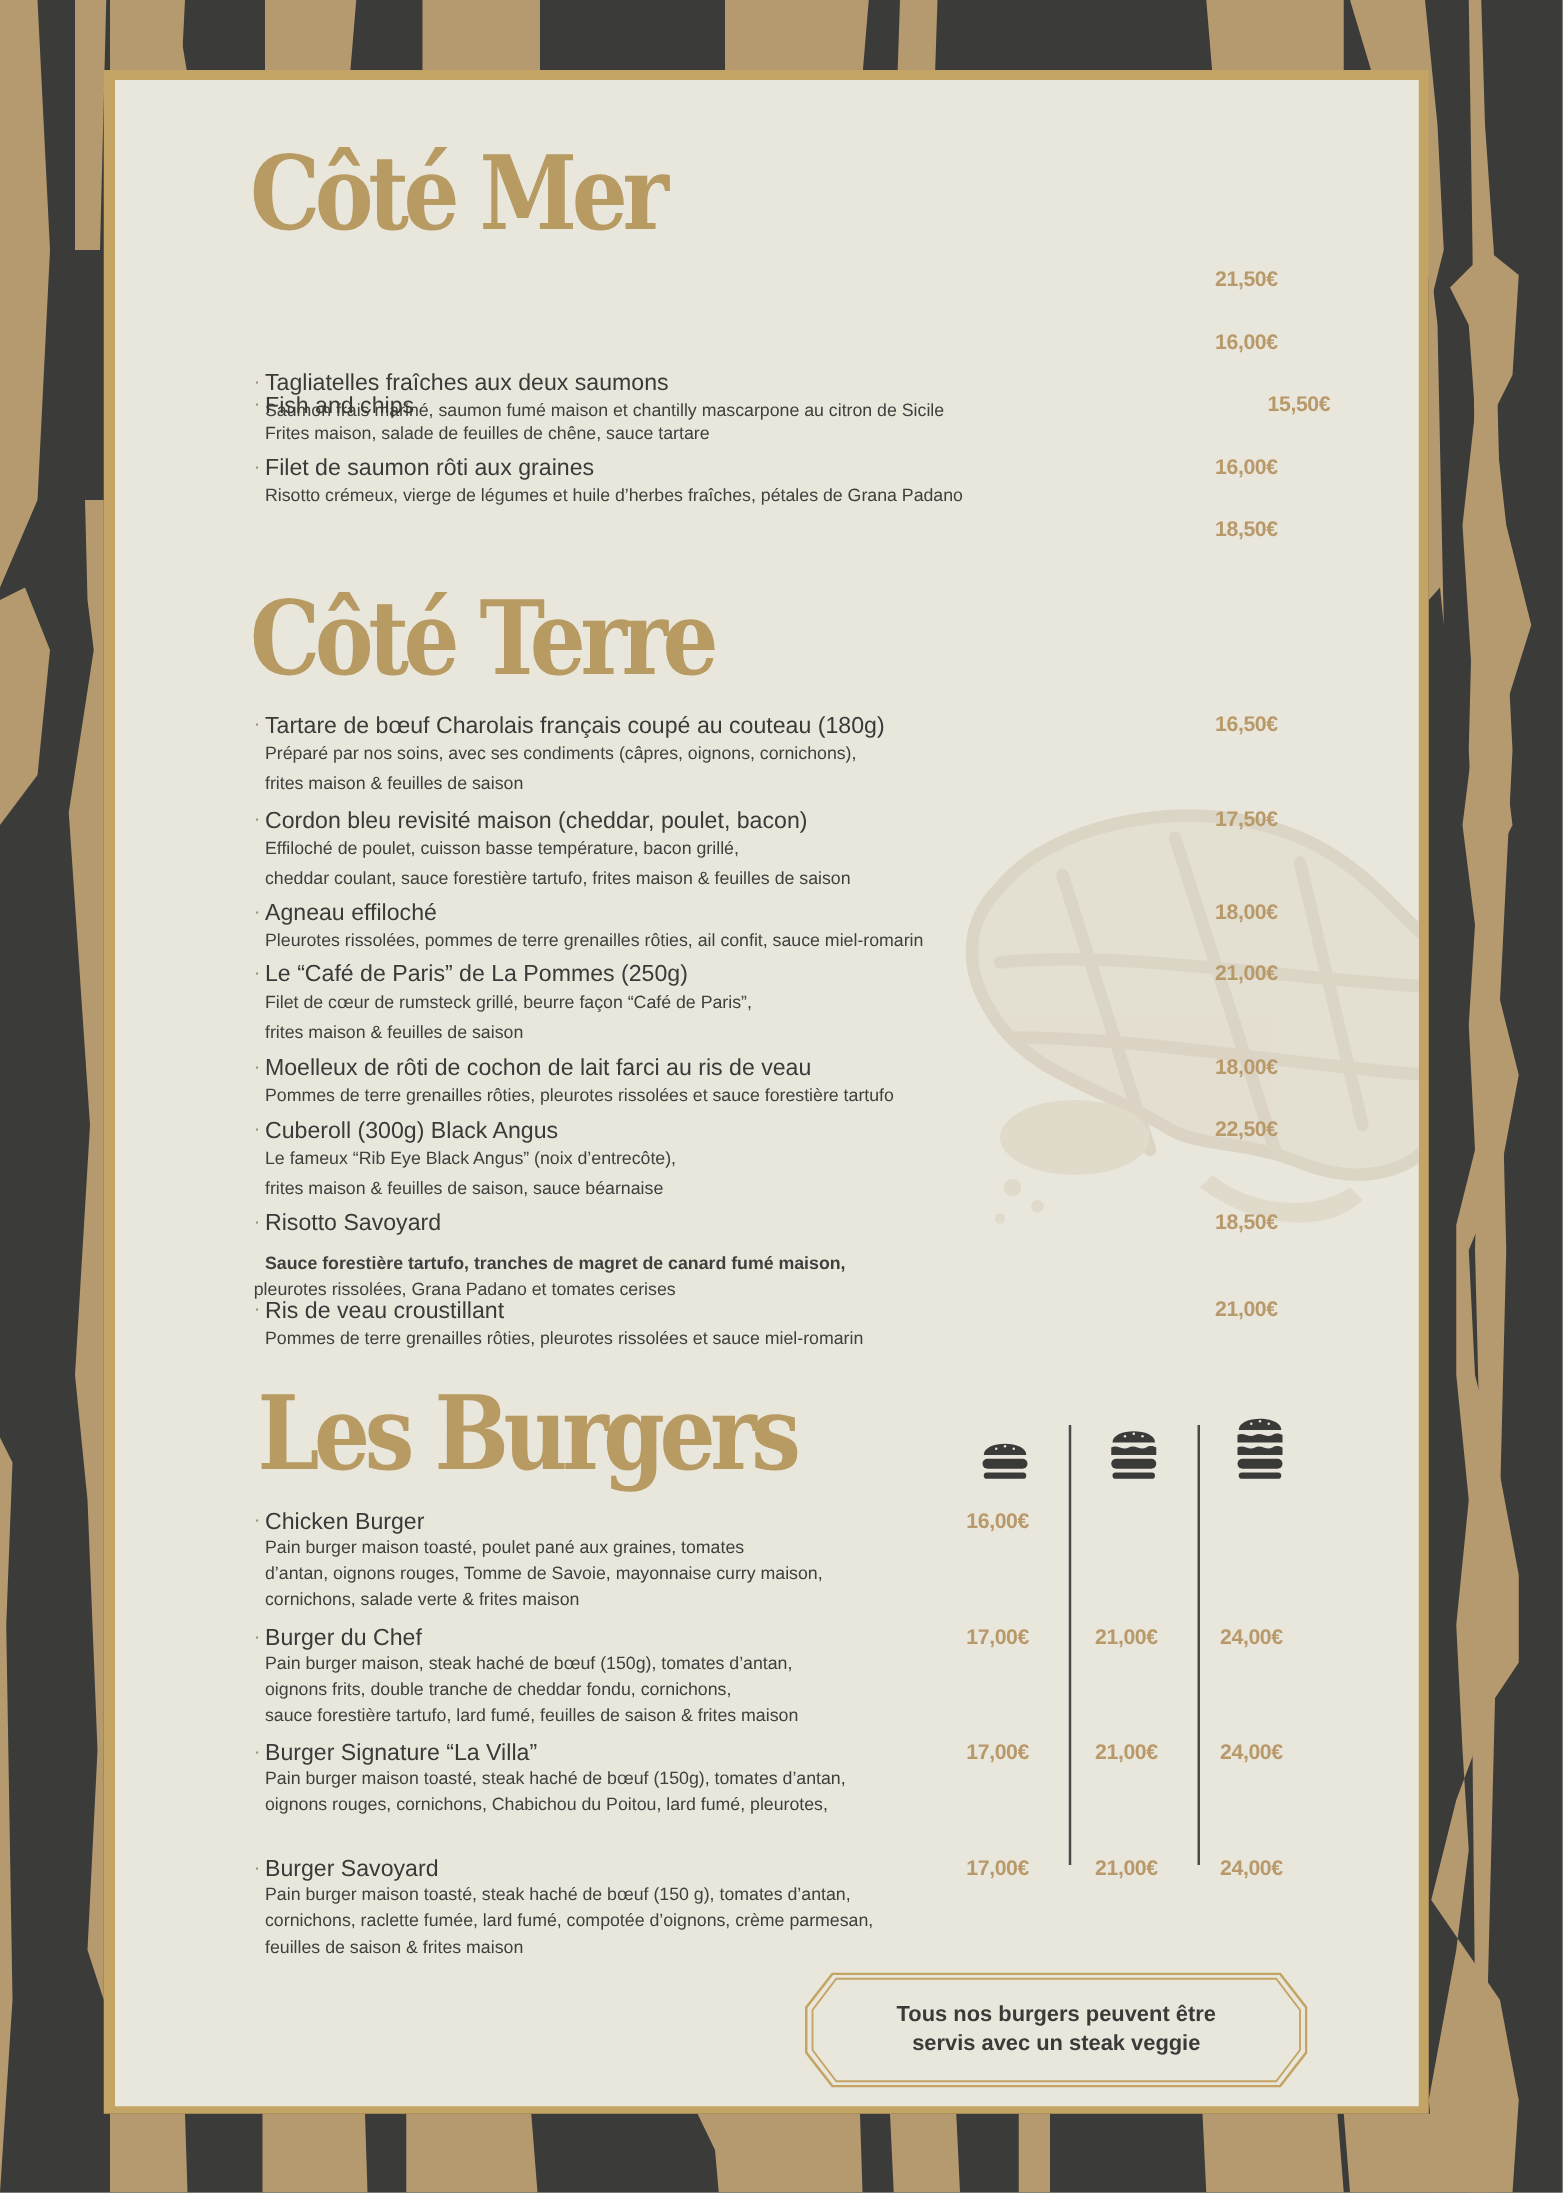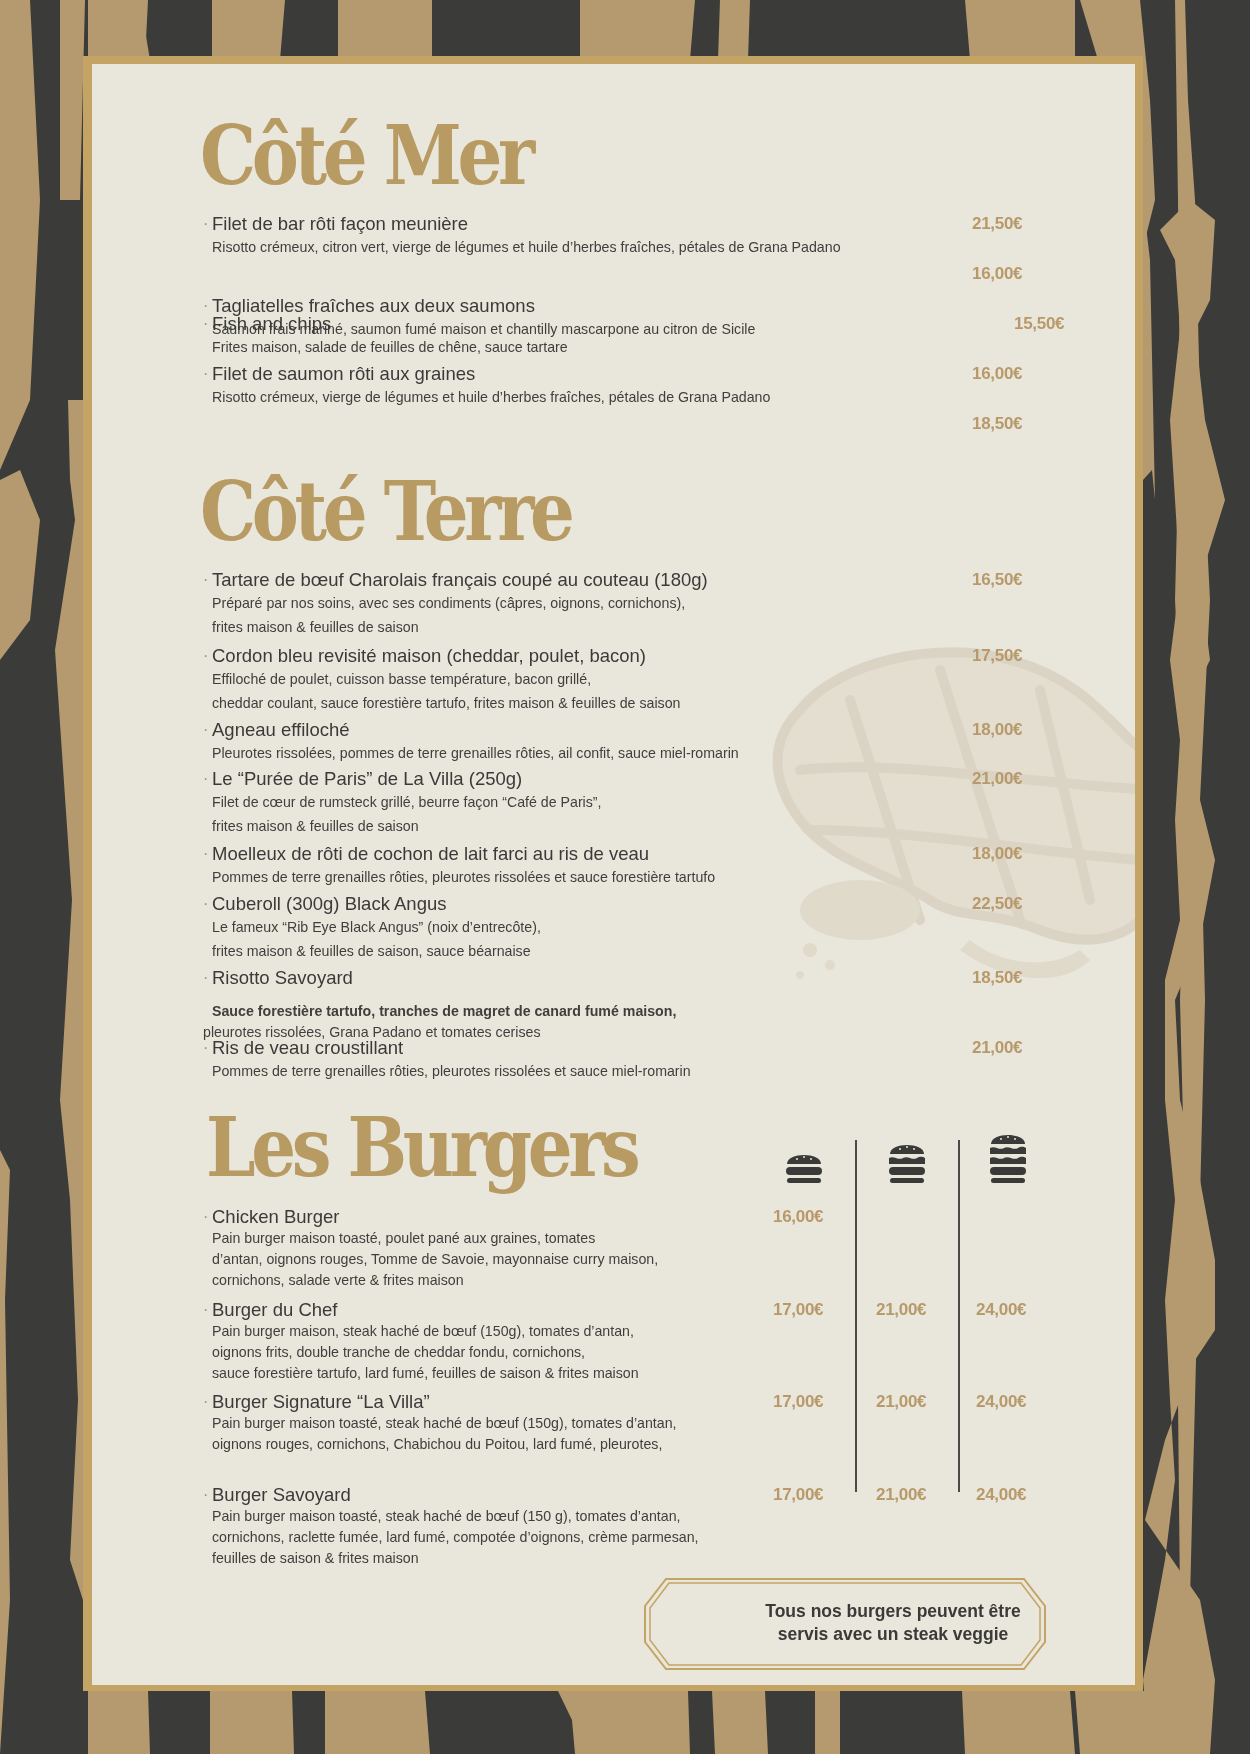--- a/index.html
+++ b/index.html
@@ -12,21 +12,21 @@
   .item { position:absolute; left:111px; width:750px; }
   .name { position:relative; font-size:18.5px; color:#3a3a38; line-height:22px; white-space:nowrap; padding-left:9px; }
   .name::before { content:"·"; position:absolute; left:0; top:0; color:#9a8f7a; font-size:16px; }
   .desc { font-size:14.2px; color:#3f3f3c; line-height:24px; padding-left:9px; white-space:nowrap; }
   .desc.tight { line-height:21px; }
   .desc .out { margin-left:-9px; }
   .price { position:absolute; font-size:17px; font-weight:bold; color:#b8996a; white-space:nowrap; letter-spacing:-0.3px; }
   .vline { position:absolute; width:2px; background:#4a4a46; }
   .burger-icon { position:absolute; }
   .veggie { position:absolute; left:552px; top:1514px; width:402px; height:92px; }
-  .veggie-text { position:absolute; left:0; top:22px; width:402px; text-align:center; font-size:17.5px; font-weight:bold; color:#3a3a38; line-height:23px;padding-left:48px; }
+  .veggie-text { position:absolute; left:0; top:22px; width:402px; text-align:center; font-size:17.5px; font-weight:bold; color:#3a3a38; line-height:23px; }
 </style>
 </head>
 <body>
 
 <svg class="bg" viewBox="0 0 1250 1754" preserveAspectRatio="none">
   <rect width="1250" height="1754" fill="#3b3b39"></rect>
 
   <path d="M60 0 L85 0 L80 200 L60 200 Z" fill="#b59a6f"></path>
   <path d="M88 0 L140 0 L150 60 L140 200 L88 200 Z" fill="#b59a6f"></path>
   <path d="M140 0 L148 0 L145 60 L140 60 Z" fill="#b59a6f"></path>
@@ -73,24 +73,20 @@
       <ellipse cx="120" cy="290" rx="60" ry="30"></ellipse>
       <path d="M220 330 C260 360 320 370 350 340 L340 330 C310 350 260 345 230 320 Z"></path>
       <circle cx="70" cy="330" r="7"></circle>
         <circle cx="90" cy="345" r="5"></circle>
         <circle cx="60" cy="355" r="4"></circle>
     </g>
   </svg>
 
   <div class="title" style="left:108px; top:50px;">Côté Mer</div>
 
-  <div class="item" style="top:149px;">
-    <div class="name">Filet de bar rôti façon meunière</div>
-    <div class="desc">Risotto crémeux, citron vert, vierge de légumes et huile d’herbes fraîches, pétales de Grana Padano</div>
-  </div>
   <div class="price" style="left:880px; top:150px;">21,50€</div>
 
   <div class="item" style="top:199px;margin-top:32px;">
     <div class="name">Tagliatelles fraîches aux deux saumons</div>
     <div class="desc">Saumon frais mariné, saumon fumé maison et chantilly mascarpone au citron de Sicile</div>
   </div>
   <div class="price" style="left:880px; top:200px;">16,00€</div>
 
   <div class="item" style="top:249px;">
     <div class="name">Fish and chips</div>
@@ -122,21 +118,21 @@
   </div>
   <div class="price" style="left:880px; top:582px;">17,50€</div>
 
   <div class="item" style="top:655px;">
     <div class="name">Agneau effiloché</div>
     <div class="desc">Pleurotes rissolées, pommes de terre grenailles rôties, ail confit, sauce miel-romarin</div>
   </div>
   <div class="price" style="left:880px; top:656px;">18,00€</div>
 
   <div class="item" style="top:704px;">
-    <div class="name">Le “Purée de Paris” de La Villa (250g)</div>
+    <div class="name">Le “Café de Paris” de La Pommes (250g)</div>
     <div class="desc">Filet de cœur de rumsteck grillé, beurre façon “Café de Paris”,</div>
     <div class="desc">frites maison &amp; feuilles de saison</div>
   </div>
   <div class="price" style="left:880px; top:705px;">21,00€</div>
 
   <div class="item" style="top:779px;">
     <div class="name">Moelleux de rôti de cochon de lait farci au ris de veau</div>
     <div class="desc">Pommes de terre grenailles rôties, pleurotes rissolées et sauce forestière tartufo</div>
   </div>
   <div class="price" style="left:880px; top:780px;">18,00€</div>

